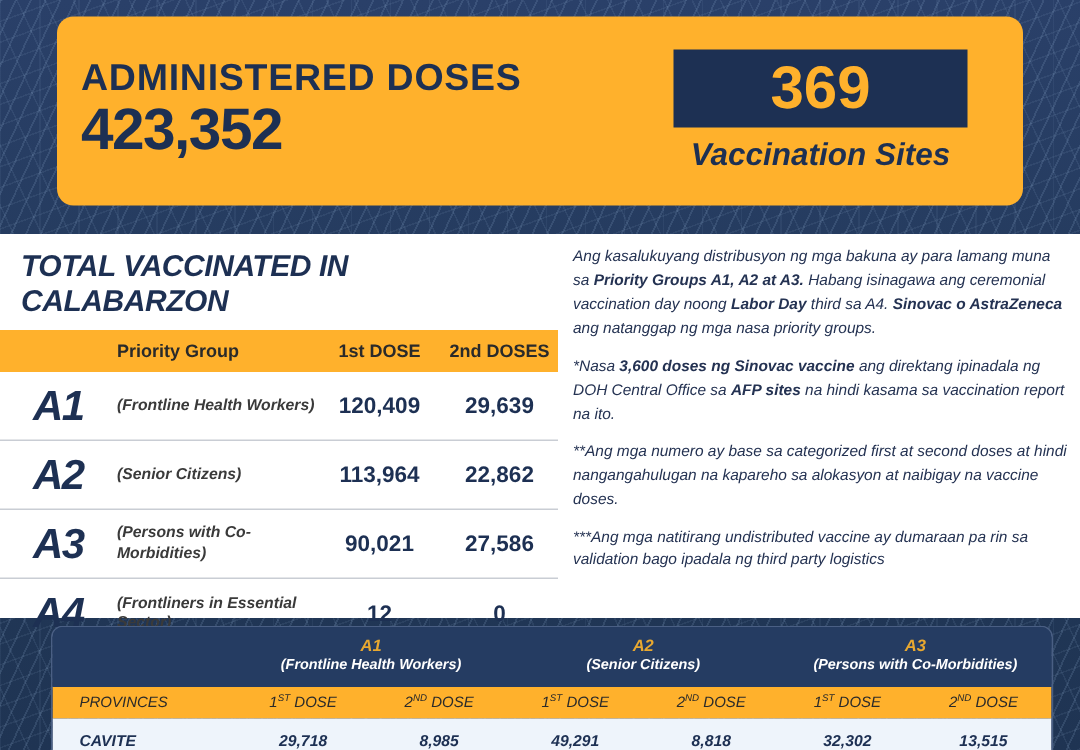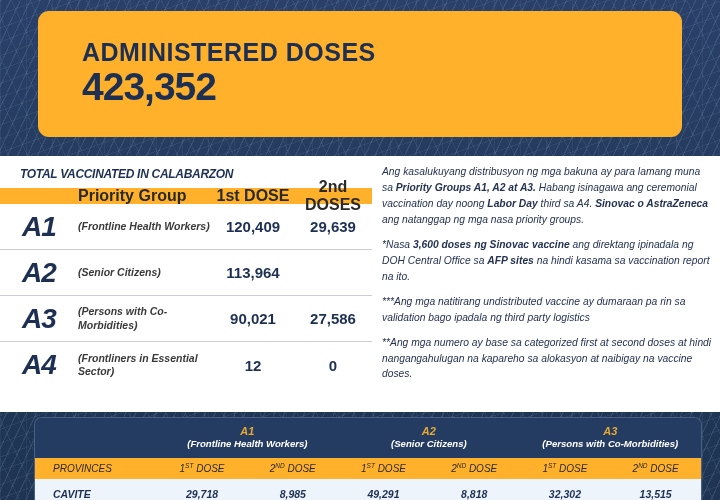--- a/index.html
+++ b/index.html
@@ -46,21 +46,21 @@
     height: 126px;
     background: #ffb12c;
     border-radius: 11px;
     z-index: 3;
     display: flex;
     align-items: center;
   }
 
   .doses-block {
     width: 405px;
-    padding-left: 44px;
+    padding-left: 16px;
   }
   .doses-label {
     font-size: 25px;
     font-weight: bold;
     color: #1d3053;
     letter-spacing: .5px;
     line-height: 1;
   }
   .doses-value {
     font-size: 39px;
@@ -104,33 +104,33 @@
     top: 156px;
     width: 720px;
     height: 256px;
     background: #ffffff;
     z-index: 2;
   }
 
   
   .vax-table { position: absolute; left: 0; top: 0; width: 372px; }
   .vax-title {
-    font-size: 12px;
-    font-weight: bold;
-    font-style: italic;
-    color: #1d3053;
-    padding: 11px 0 7px 20px;
+    font-size: 20px;
+    font-weight: bold;
+    font-style: italic;
+    color: #1d3053;
+    padding: 11px 0 7px 14px;
     letter-spacing: -.3px;
   }
   .vax-head {
     background: #ffb12c;
-    height: 16px;
-    display: flex;
-    align-items: center;
-    font-size: 16px;
+    height: 28px;
+    display: flex;
+    align-items: center;
+    font-size: 12px;
     font-weight: bold;
     color: #2a2a2a;
   }
   .c-code  { width: 78px; }
   .c-group { width: 134px; }
   .c-d1    { width: 82px; text-align: center; }
   .c-d2    { width: 78px; text-align: center; }
 
   .vax-row {
     display: flex;
@@ -239,20 +239,26 @@
 </head>
 <body>
 
 <div class="bg-texture"></div>
 
 <div class="header-card">
   <div class="doses-block">
     <div class="doses-label">ADMINISTERED DOSES</div>
     <div class="doses-value">423,352</div>
   </div>
+  <div class="sites-block">
+    <div class="sites-box">
+      <span class="sites-count">369</span>
+    </div>
+    <div class="sites-caption">Vaccination Sites</div>
+  </div>
 </div>
 
 <div class="white-panel">
 
   <div class="vax-table">
     <div class="vax-title">TOTAL VACCINATED IN CALABARZON</div>
     <div class="vax-head">
       <div class="c-code"></div>
       <div class="c-group">Priority Group</div>
       <div class="c-d1">1st DOSE</div>
@@ -262,20 +268,21 @@
     <div class="vax-row">
       <div class="c-code">A1</div>
       <div class="c-group">(Frontline Health Workers)</div>
       <div class="c-d1">120,409</div>
       <div class="c-d2">29,639</div>
     </div>
     <div class="vax-row">
       <div class="c-code">A2</div>
       <div class="c-group">(Senior Citizens)</div>
       <div class="c-d1">113,964</div>
+      <div class="c-d2">22,862</div>
     </div>
     <div class="vax-row">
       <div class="c-code">A3</div>
       <div class="c-group">(Persons with Co-Morbidities)</div>
       <div class="c-d1">90,021</div>
       <div class="c-d2">27,586</div>
     </div>
     <div class="vax-row">
       <div class="c-code">A4</div>
       <div class="c-group">(Frontliners in Essential Sector)</div>
@@ -284,22 +291,22 @@
     </div>
   </div>
 
   <div class="notes">
     <p>
       <span>Ang kasalukuyang distribusyon ng mga bakuna ay para lamang muna sa </span><b>Priority Groups A1, A2 at A3.</b><span> Habang isinagawa ang ceremonial vaccination day noong </span><b>Labor Day</b><span> third sa A4. </span><b>Sinovac o AstraZeneca</b><span> ang natanggap ng mga nasa priority groups.</span>
     </p>
     <p>
       <span>*Nasa </span><b>3,600 doses ng Sinovac vaccine</b><span> ang direktang ipinadala ng DOH Central Office sa </span><b>AFP sites</b><span> na hindi kasama sa vaccination report na ito.</span>
     </p>
+    <p>**Ang mga numero ay base sa categorized first at second doses at hindi nangangahulugan na kapareho sa alokasyon at naibigay na vaccine doses.</p>
     <p>***Ang mga natitirang undistributed vaccine ay dumaraan pa rin sa validation bago ipadala ng third party logistics</p>
-    <p>**Ang mga numero ay base sa categorized first at second doses at hindi nangangahulugan na kapareho sa alokasyon at naibigay na vaccine doses.</p>
   </div>
 </div>
 
 <div class="prov-table">
 
   <div class="prov-grouphead">
     <div class="pg-spacer"></div>
     <div class="pg-cell">
       <div class="pg-code">A1</div>
       <div class="pg-sub">(Frontline Health Workers)</div>

